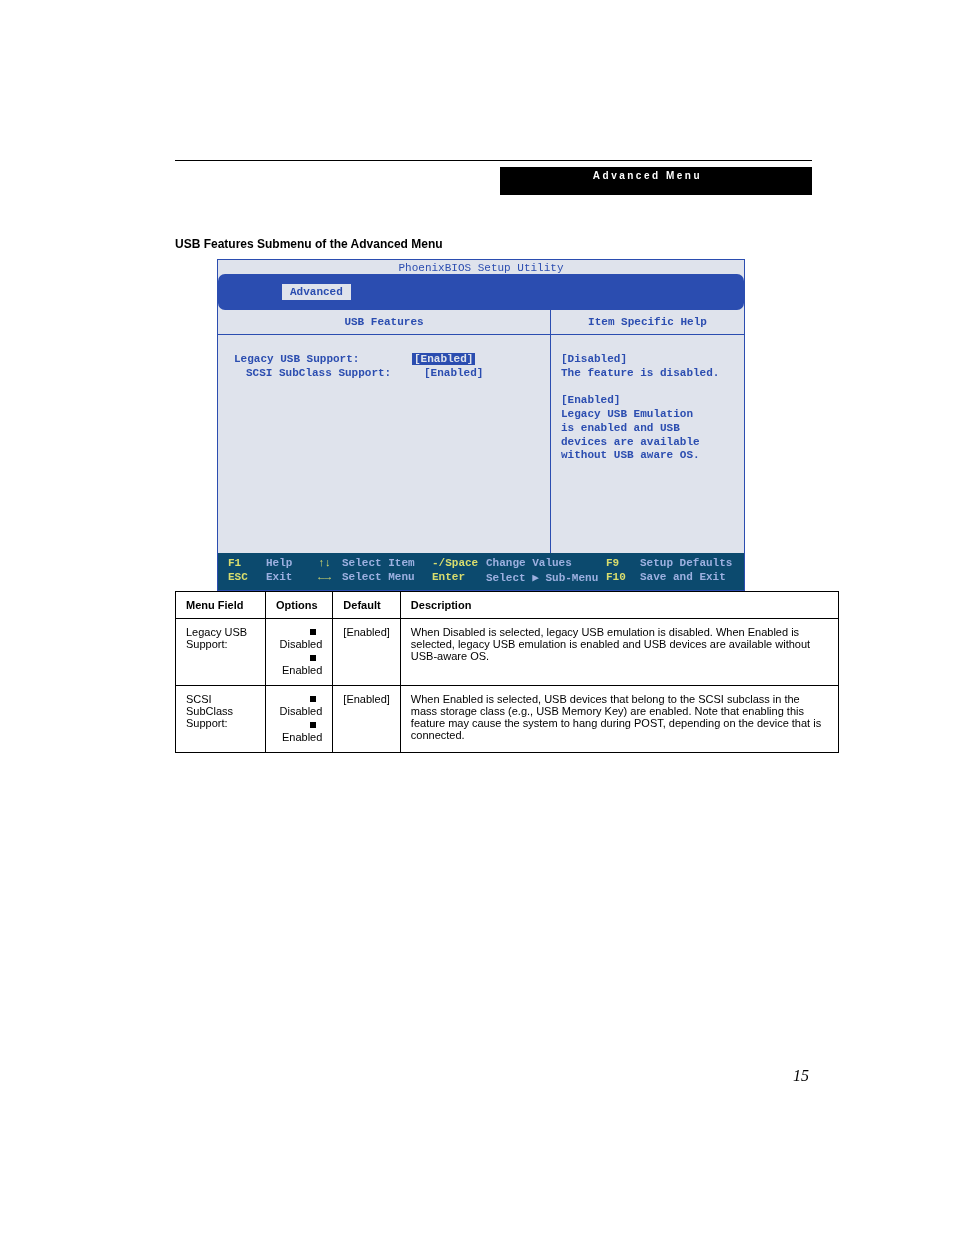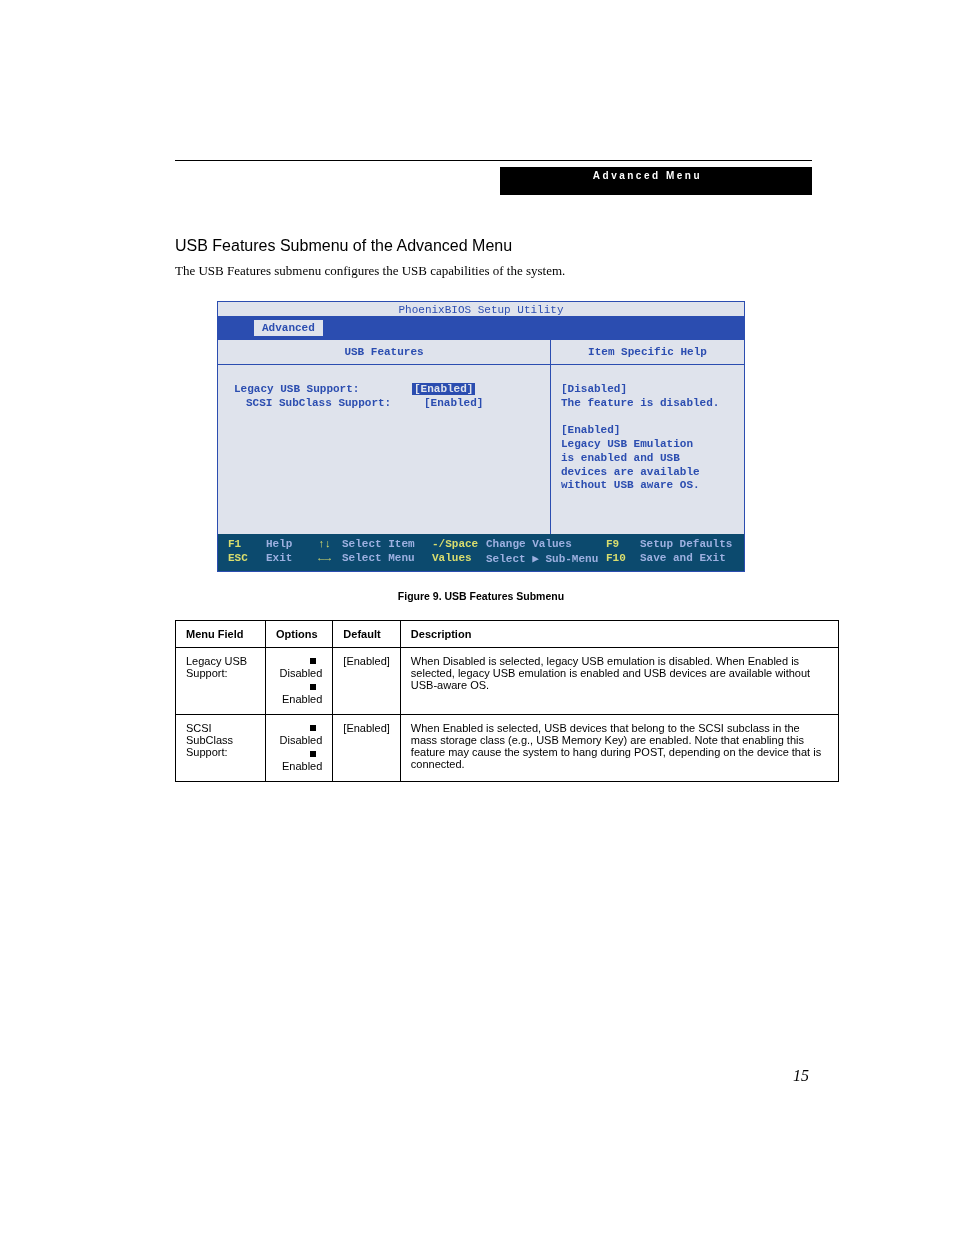--- a/index.html
+++ b/index.html
@@ -29,22 +29,22 @@
     font-family: Arial, Helvetica, sans-serif;
     font-size: 10px;
     font-weight: bold;
     letter-spacing: 2.5px;
     text-align: right;
     padding-right: 110px;
     margin-left: 325px;
   }
   h1.heading {
     font-family: Arial, Helvetica, sans-serif;
-    font-weight: normal;
-    font-size: 16px;
+    font-weight: bold;
+    font-size: 12px;
     margin: 42px 0 8px 0;
   }
   .body-text {
     font-size: 13px;
     margin: 0 0 22px 0;
   }
 
   
   .bios {
     width: 528px;
@@ -57,34 +57,35 @@
     background: #dfe3ec;
   }
   .bios-title-row {
     text-align: center;
     padding: 2px 0 0 0;
     font-weight: normal;
   }
   .bios-menubar {
     background: #2b4db0;
     color: #a9b7df;
-    height: 24px;
+    height: 36px;
     display: flex;
     align-items: center;
-    padding-left: 36px;
+    padding-left: 64px;
+    border-radius: 7px;
   }
   .bios-menubar .active {
     background: #dfe3ec;
     color: #2b4db0;
     padding: 2px 8px;
     font-weight: bold;
   }
   .bios-columns {
     display: flex;
-    height: 194px;
+    height: 243px;
     border-radius: 23px;
   }
   .bios-left {
     flex: 0 0 333px;
     border-right: 1px solid #2b4db0;
     box-sizing: border-box;
   }
   .bios-right {
     flex: 1;
     box-sizing: border-box;
@@ -164,21 +165,20 @@
   }
 </style>
 </head>
 <body>
 
 <div class="page">
   <div class="rule-top"></div>
   <div class="black-banner">Advanced Menu</div>
 
   <h1 class="heading">USB Features Submenu of the Advanced Menu</h1>
-  <p class="body-text">The USB Features submenu configures the USB capabilities of the system.</p>
 
   <div class="bios">
     <div class="bios-title-row">PhoenixBIOS Setup Utility</div>
     <div class="bios-menubar">
       <span class="active">Advanced</span>
     </div>
     <div class="bios-columns">
       <div class="bios-left">
         <div class="bios-col-header">USB Features</div>
         <div class="bios-left-body" id="bios-options">
@@ -211,28 +211,27 @@
       <span class="dim">Select Item</span>
       <span class="yel">-/Space</span>
       <span class="dim">Change Values</span>
       <span class="yel">F9</span>
       <span class="dim">Setup Defaults</span>
 
       <span class="yel">ESC</span>
       <span class="dim">Exit</span>
       <span class="yel">←→</span>
       <span class="dim">Select Menu</span>
-      <span class="yel">Values</span>
+      <span class="yel">Enter</span>
       <span class="dim">Select ▶ Sub-Menu</span>
       <span class="yel">F10</span>
       <span class="dim">Save and Exit</span>
     </div>
   </div>
 
-  <div class="fig-caption">Figure 9.  USB Features Submenu</div>
 
 
   <table class="doc">
     <thead>
         <tr id="tbl-head">
           <th>Menu Field</th>
           <th>Options</th>
           <th>Default</th>
           <th>Description</th>
         </tr>

